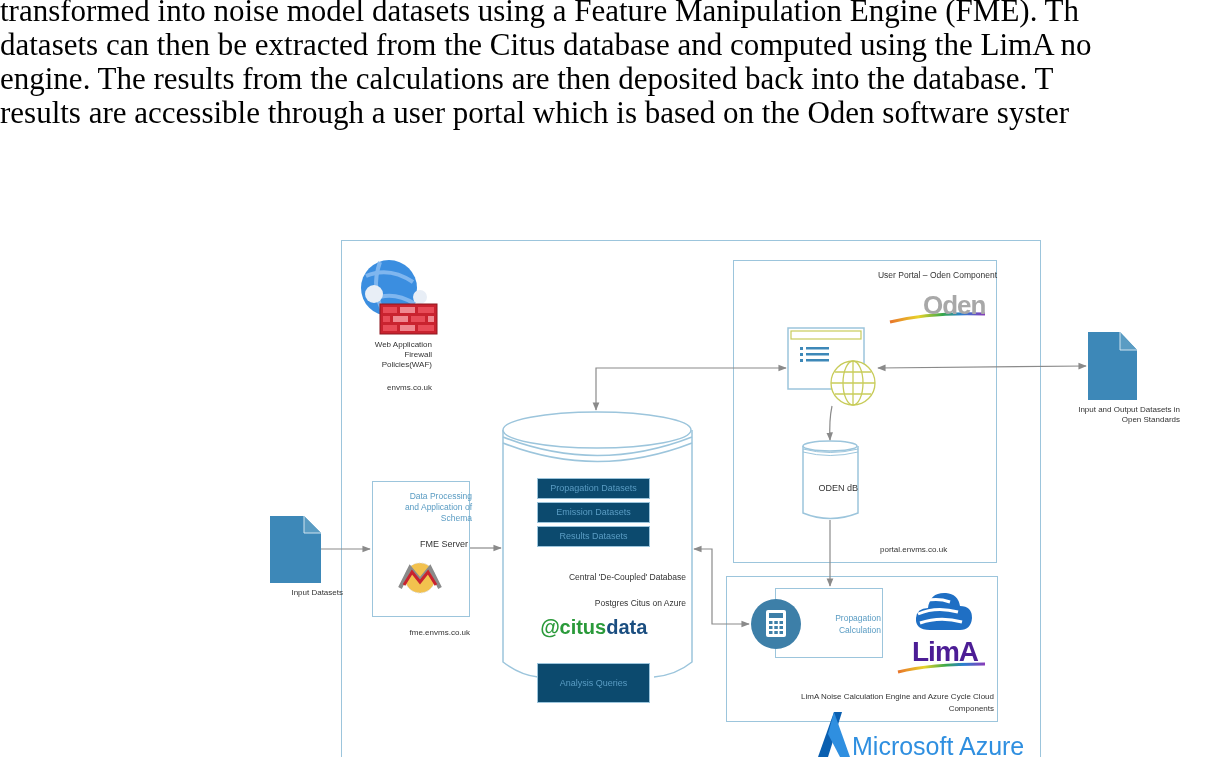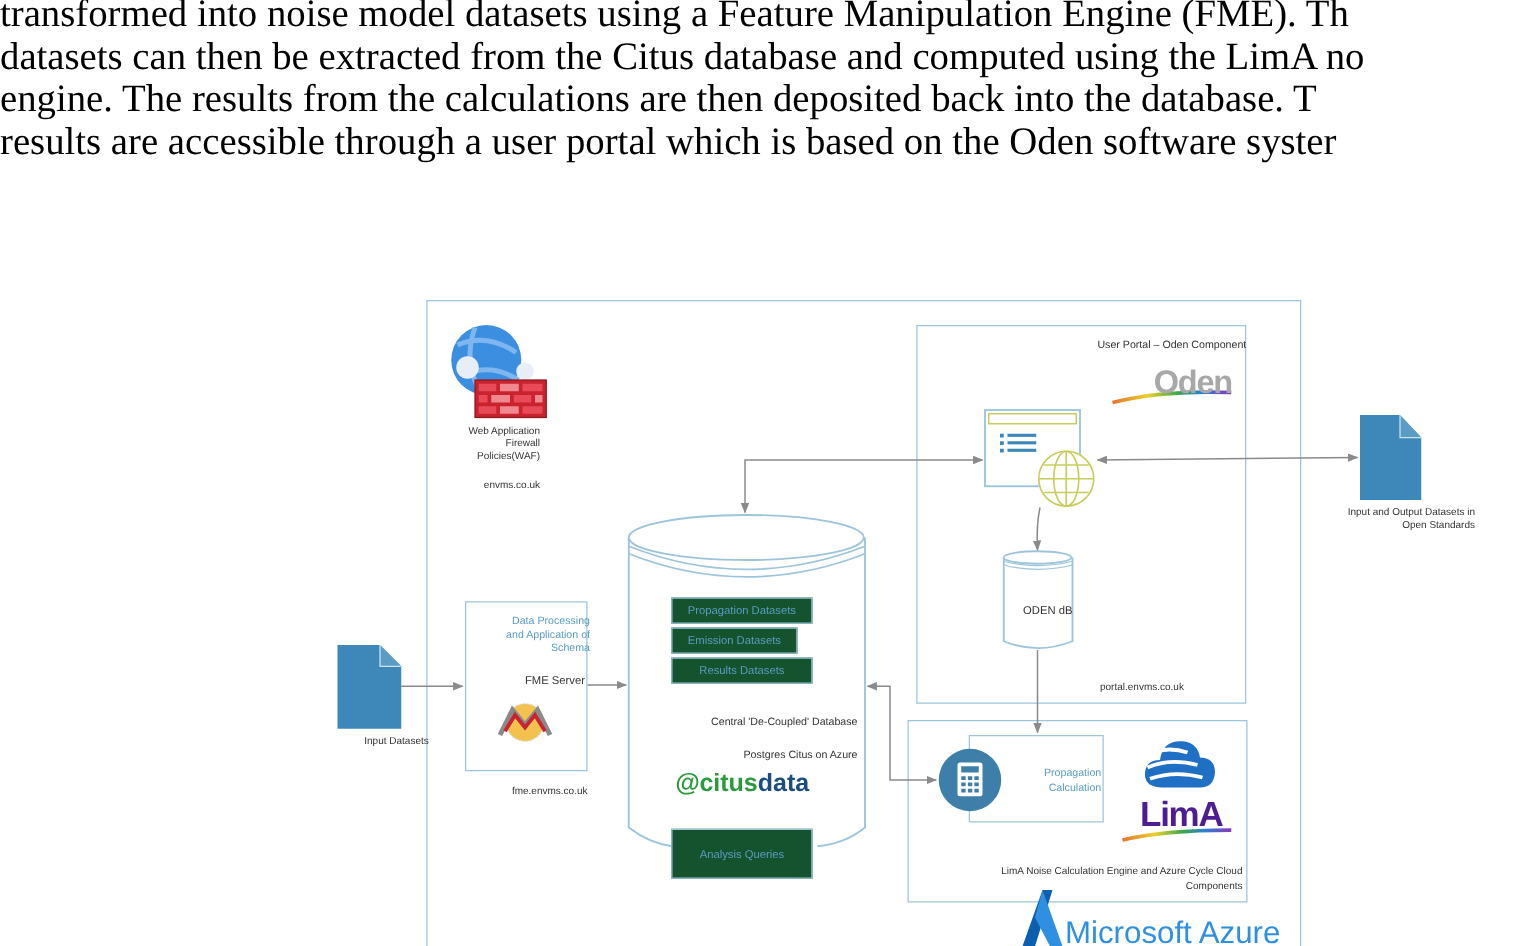--- a/index.html
+++ b/index.html
@@ -3,21 +3,21 @@
 <meta charset="utf-8">
 <style>
   html, body { margin:0; padding:0; background:#ffffff; }
   body { width:1232px; height:757px; position:relative; overflow:hidden; font-family:"Liberation Sans", sans-serif; }
   .para { position:absolute; left:0; top:-6px; width:1300px; font-family:"Liberation Serif", serif; font-size:31px; line-height:34px; color:#000; white-space:nowrap; }
   .para div { height:34px; }
   .abs { position:absolute; }
   .box { position:absolute; border:1.5px solid #9cc5dc; box-sizing:border-box; }
   .lbl { position:absolute; font-size:9px; color:#333; text-align:right; line-height:11px; }
   .blue-lbl { color:#5a9cc3; }
-  .cell { position:absolute; border:1.5px solid #9cc5dc; box-sizing:border-box; font-size:10px; color:#5a9cc3; text-align:center; background:#14532d; }
+  .cell { position:absolute; border:1.5px solid #9cc5dc; box-sizing:border-box; font-size:10px; color:#5a9cc3; text-align:center; background:#0c4a6e; }
   svg.overlay { position:absolute; left:0; top:0; }
 </style>
 </head>
 <body>
 
 <div class="para">
   <div>transformed into noise model datasets using a Feature Manipulation Engine (FME). Th</div>
   <div>datasets can then be extracted from the Citus database and computed using the LimA no</div>
   <div>engine. The results from the calculations are then deposited back into the database. T</div>
   <div>results are accessible through a user portal which is based on the Oden software syster</div>
@@ -181,21 +181,21 @@
 
 <div class="lbl blue-lbl" style="left:374px; top:491px; width:82px; font-size:8.5px; line-height:11px;margin-left:16px;">
   <div>Data Processing</div>
   <div>and Application of</div>
   <div>Schema</div>
 </div>
 <div class="lbl" style="left:374px; top:539px; width:94px; font-size:9px;">FME Server</div>
 <div class="lbl" style="left:370px; top:627px; width:100px; font-size:8px;">fme.envms.co.uk</div>
 
 <div class="cell" style="left:537px; top:478px; width:113px; height:21px; line-height:19px; font-size:9px;">Propagation Datasets</div>
-<div class="cell" style="left:537px; top:502px; width:101px; height:21px; line-height:19px; font-size:9px;">Emission Datasets</div>
+<div class="cell" style="left:537px; top:502px; width:113px; height:21px; line-height:19px; font-size:9px;">Emission Datasets</div>
 <div class="cell" style="left:537px; top:526px; width:113px; height:21px; line-height:19px; font-size:9px;">Results Datasets</div>
 <div class="lbl" style="left:510px; top:572px; width:176px; font-size:8.5px;">Central 'De-Coupled' Database</div>
 <div class="lbl" style="left:510px; top:598px; width:176px; font-size:8.5px;">Postgres Citus on Azure</div>
 <div class="abs" style="left:540px; top:616px; width:120px; font-size:20px; font-weight:bold; white-space:nowrap;">
   <span style="color:#2a9a3a; font-style:italic;">@</span><span style="color:#2a9a3a;">citus</span><span style="color:#1b4e80;">data</span>
 </div>
 <div class="cell" style="left:537px; top:663px; width:113px; height:40px; line-height:38px; font-size:9px;">Analysis Queries</div>
 
 <div class="lbl" style="left:733px; top:270px; width:264px; font-size:8.5px;">User Portal – Oden Component</div>
 <div class="abs" style="left:895px; top:290px; font-size:26px; font-weight:bold; color:#a8a8a8; letter-spacing:-1px;margin-left:28px;">Oden</div>

